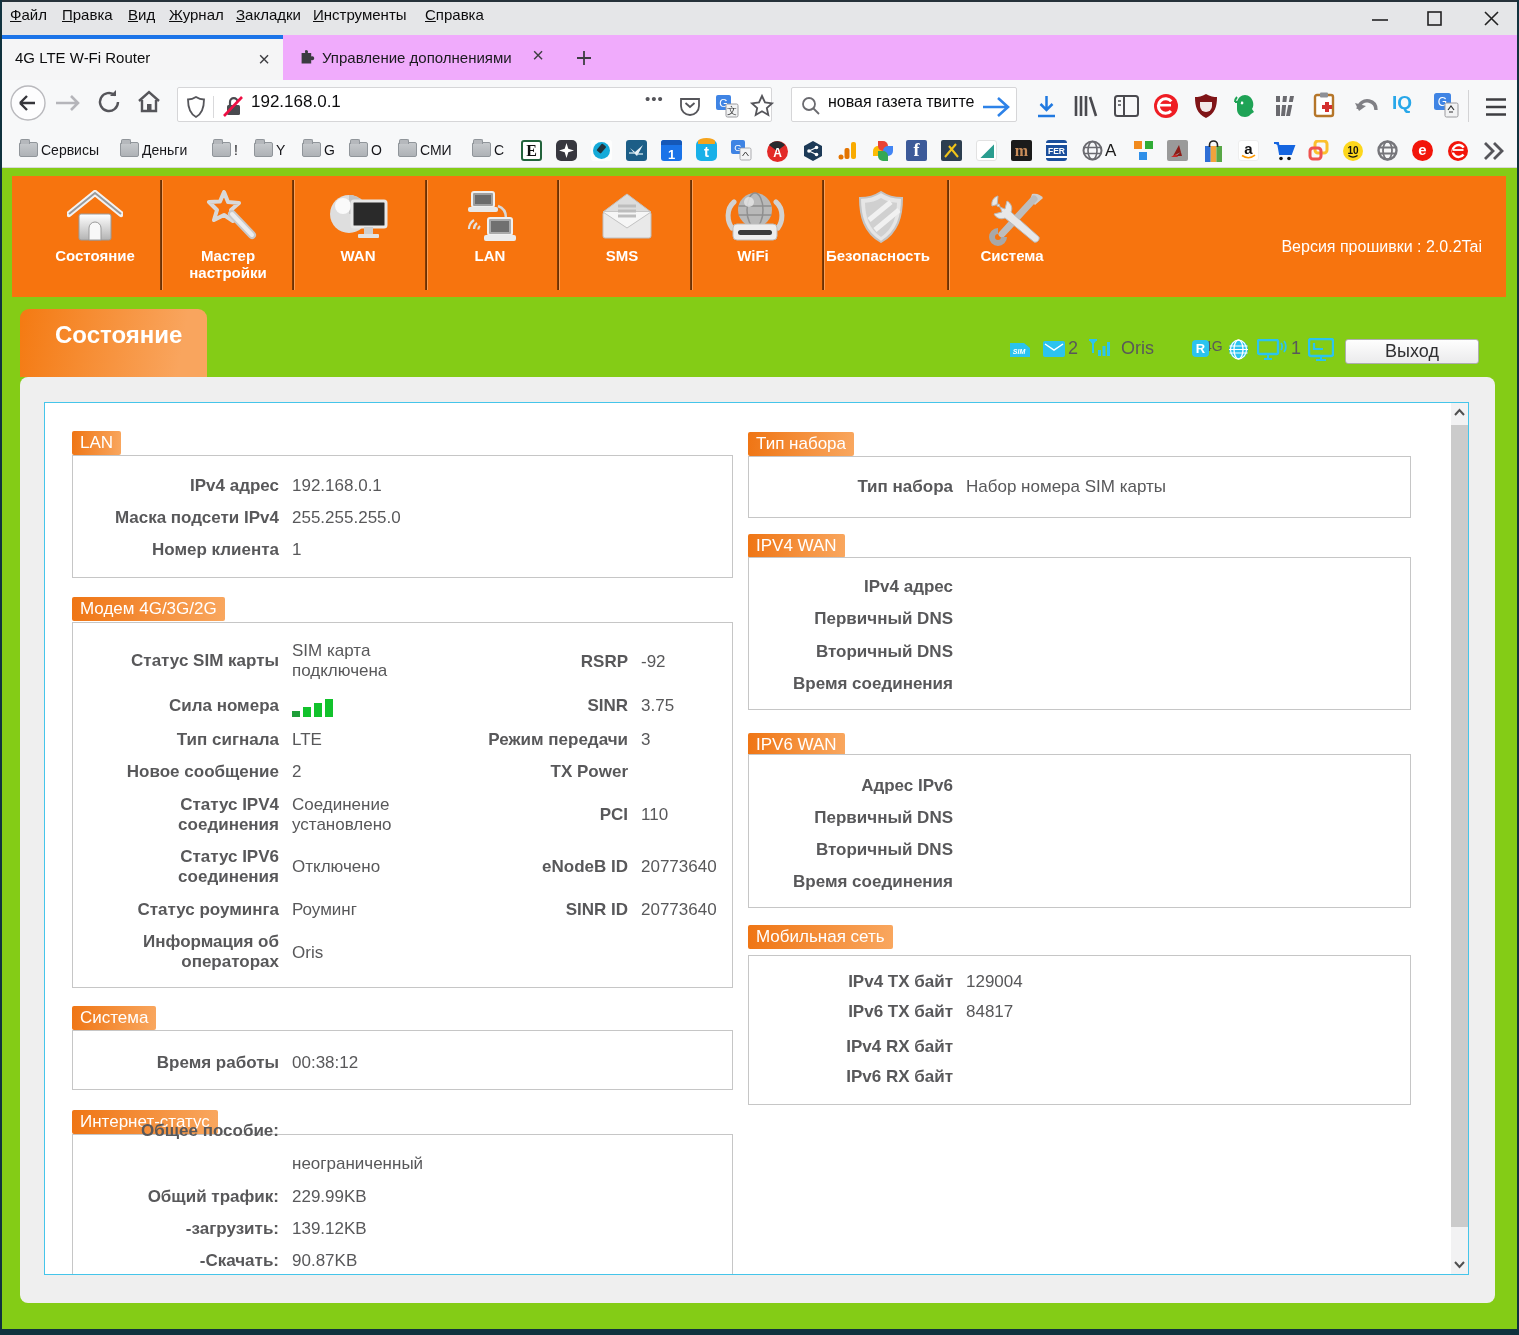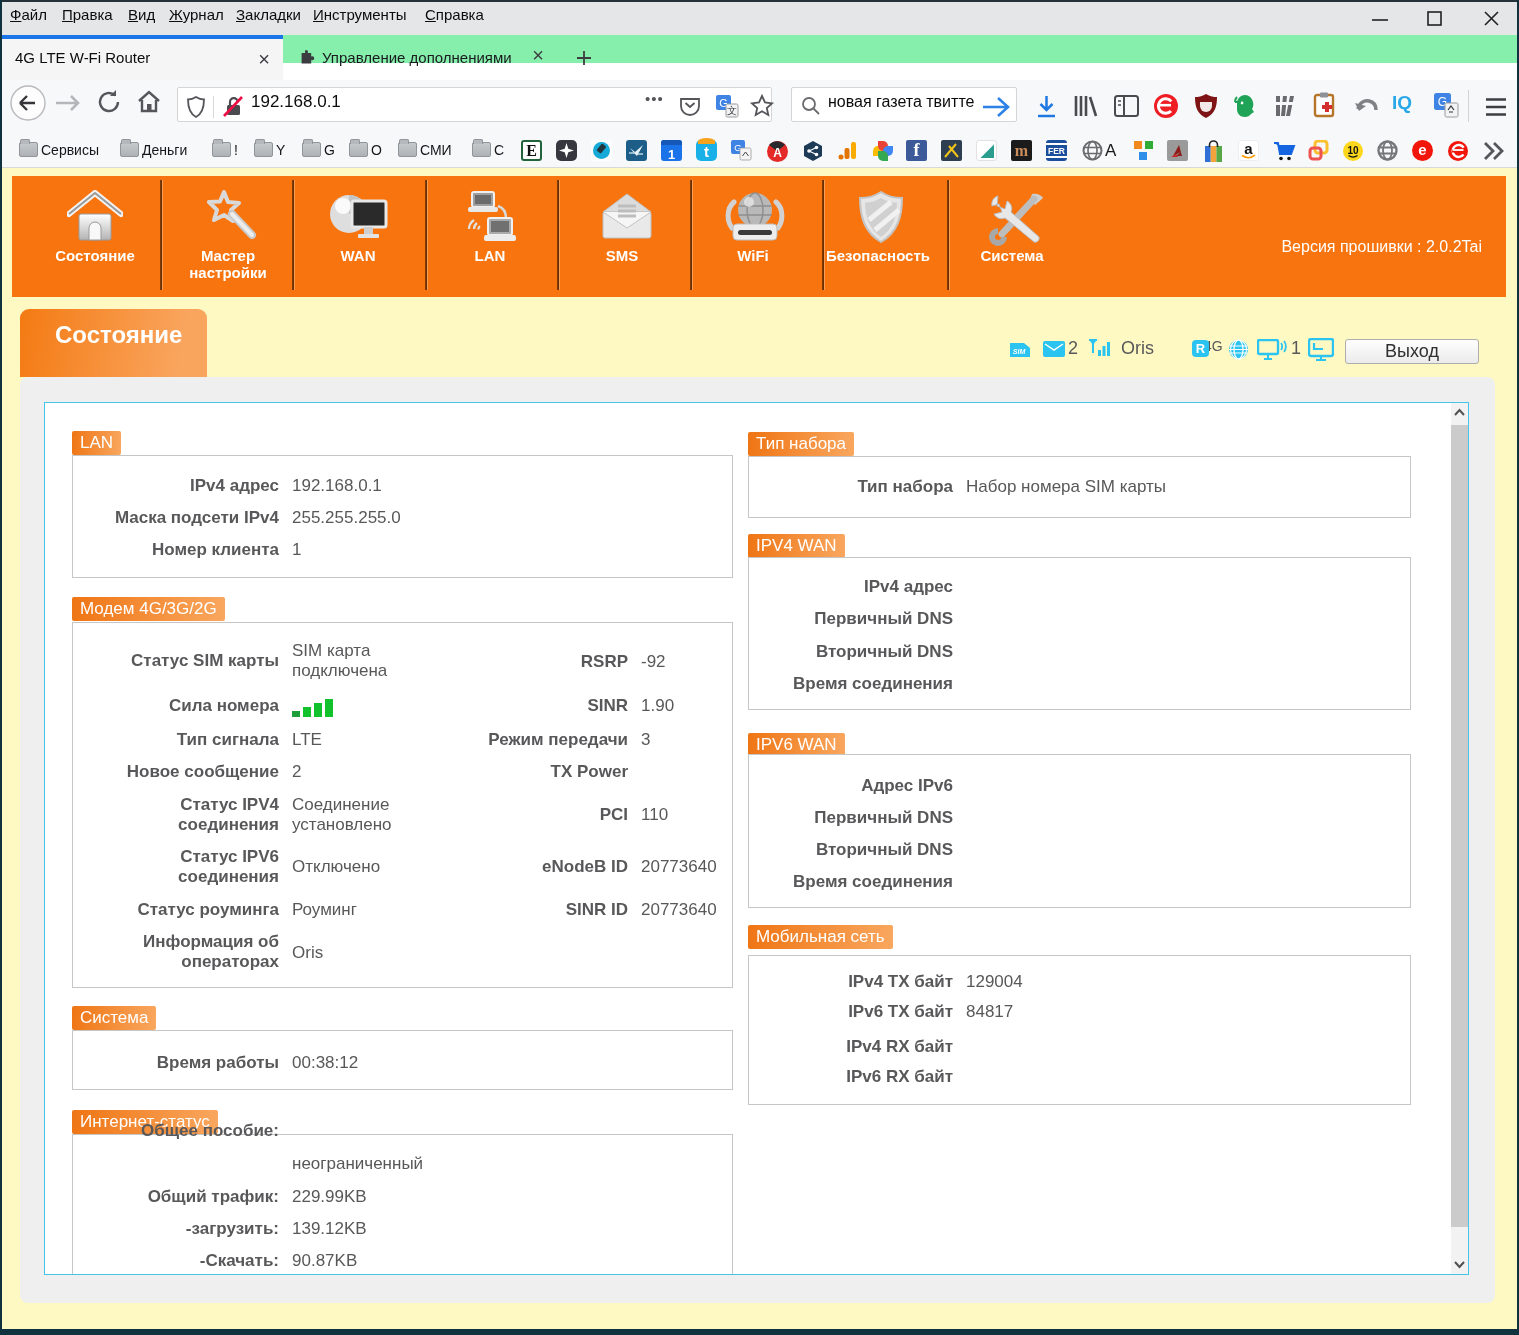--- a/index.html
+++ b/index.html
@@ -5,33 +5,33 @@
 html,body{width:1519px;height:1335px;overflow:hidden}
 body{position:relative;font-family:"Liberation Sans",sans-serif;background:#fff}
 .abs{position:absolute}
 #frame-top{position:absolute;left:0;top:0;width:1519px;height:2px;background:#26323a}
 #frame-left{position:absolute;left:0;top:0;width:2px;height:1335px;background:#10323e}
 #frame-right{position:absolute;right:0;top:0;width:2px;height:1335px;background:#10323e}
 #frame-bottom{position:absolute;left:0;top:1329px;width:1519px;height:6px;background:#10323e}
 #menubar{position:absolute;left:2px;top:2px;width:1515px;height:33px;background:#e5e6e8;color:#0c0c0d;font-size:15px}
 .mi{position:absolute;top:4px}
 .mi u{text-decoration:underline}
-#tabbar{position:absolute;left:2px;top:35px;width:1515px;height:28px;background:#86efac}
+#tabbar{position:absolute;left:2px;top:35px;width:1515px;height:45px;background:#f0abfc}
 #tab1{position:absolute;left:0px;top:0px;width:281px;height:45px;background:#f5f5f6;border-top:4px solid #1b74e8}
 #tab1 .ttl{position:absolute;left:13px;top:10px;font-size:15px;color:#0c0c0d}
 .tabx{position:absolute;top:9px;width:20px;height:22px;color:#3e3e42;font-size:20px;text-align:center;font-weight:300}
 #tab2{position:absolute;left:284px;top:0px;width:276px;height:45px}
 #tab2 .ttl{position:absolute;left:36px;top:14px;font-size:15px;color:#1a1a1e}
 #navbar{position:absolute;left:2px;top:80px;width:1515px;height:53px;background:#f7f8f9}
 #bookbar{position:absolute;left:2px;top:133px;width:1515px;height:35px;background:#f7f8f9;border-bottom:1px solid #d8d8da}
 .bklbl{position:absolute;top:9px;font-size:14px;color:#17171b}
 .fold{position:absolute;top:9px;width:19px;height:15px;background:linear-gradient(#c6c9cc,#aeb2b6);border:1px solid #90959a;border-radius:2px}
 .fold:before{content:"";position:absolute;left:0px;top:-4px;width:8px;height:4px;background:#b5b8bc;border:1px solid #90959a;border-bottom:none;border-radius:2px 2px 0 0}
 .fav{position:absolute;top:7px;width:21px;height:21px;border-radius:3px;font-size:15px;text-align:center;line-height:21px}
-#page{position:absolute;left:2px;top:168px;width:1515px;height:1161px;background:#fef9c3}
+#page{position:absolute;left:2px;top:168px;width:1515px;height:1161px;background:#84cc16}
 #ohead{position:absolute;left:10px;top:8px;width:1494px;height:121px;background:#f7740e}
 .nsep{position:absolute;top:4px;height:110px;width:2px;background:linear-gradient(90deg,#8a3f06,#5f2b03);box-shadow:1px 0 0 rgba(255,255,255,.3)}
 .nlab{position:absolute;font-size:15px;font-weight:bold;color:#fff;text-align:center;line-height:17px}
 .nico{position:absolute;top:14px}
 #fwver{position:absolute;right:24px;top:62px;color:#fff;font-size:16px}
 #stab{position:absolute;left:18px;top:141px;width:187px;height:68px;background:linear-gradient(100deg,#f47a12,#f9a55e 85%);border-radius:9px 9px 0 0;color:#fff;font-weight:bold;font-size:24px;padding-left:35px;line-height:52px}
 #statusrow{position:absolute;left:0;top:165px;width:1515px;height:40px}
 #graybox{position:absolute;left:18px;top:209px;width:1475px;height:926px;background:#efefef;border-radius:8px}
 #panel{position:absolute;left:24px;top:25px;width:1425px;height:873px;background:#fff;border:1px solid #45c5ea;overflow:hidden}
 .seclab{position:absolute;background:linear-gradient(95deg,#ef7514,#f9a75f);color:#fff;font-size:17px;border-radius:2px;line-height:24px;height:24px;padding:0 8px}
@@ -461,21 +461,21 @@
         <div class="val" style="left:247px;top:392px">Соединение<br>установлено</div>
 <div class="lbl" style="left:34px;top:444px;width:200px">Статус IPV6<br>соединения</div>
         <div class="val" style="left:247px;top:454px">Отключено</div>
 <div class="lbl" style="left:34px;top:497px;width:200px">Статус роуминга</div>
         <div class="val" style="left:247px;top:497px">Роуминг</div>
 <div class="lbl" style="left:34px;top:529px;width:200px">Информация об<br>операторах</div>
         <div class="val" style="left:247px;top:540px">Oris</div>
 <div class="lbl" style="left:383px;top:249px;width:200px">RSRP</div>
         <div class="val" style="left:596px;top:249px">-92</div>
 <div class="lbl" style="left:383px;top:293px;width:200px">SINR</div>
-        <div class="val" style="left:596px;top:293px">1.90</div>
+        <div class="val" style="left:596px;top:293px">3.75</div>
 <div class="lbl" style="left:383px;top:327px;width:200px">Режим передачи</div>
         <div class="val" style="left:596px;top:327px">3</div>
 <div class="lbl" style="left:383px;top:359px;width:200px">TX Power</div>
 <div class="lbl" style="left:383px;top:402px;width:200px">PCI</div>
         <div class="val" style="left:596px;top:402px">110</div>
 <div class="lbl" style="left:383px;top:454px;width:200px">eNodeB ID</div>
         <div class="val" style="left:596px;top:454px">20773640</div>
 <div class="lbl" style="left:383px;top:497px;width:200px">SINR ID</div>
         <div class="val" style="left:596px;top:497px">20773640</div>
 <div class="seclab" style="left:27px;top:603px">Система</div>

